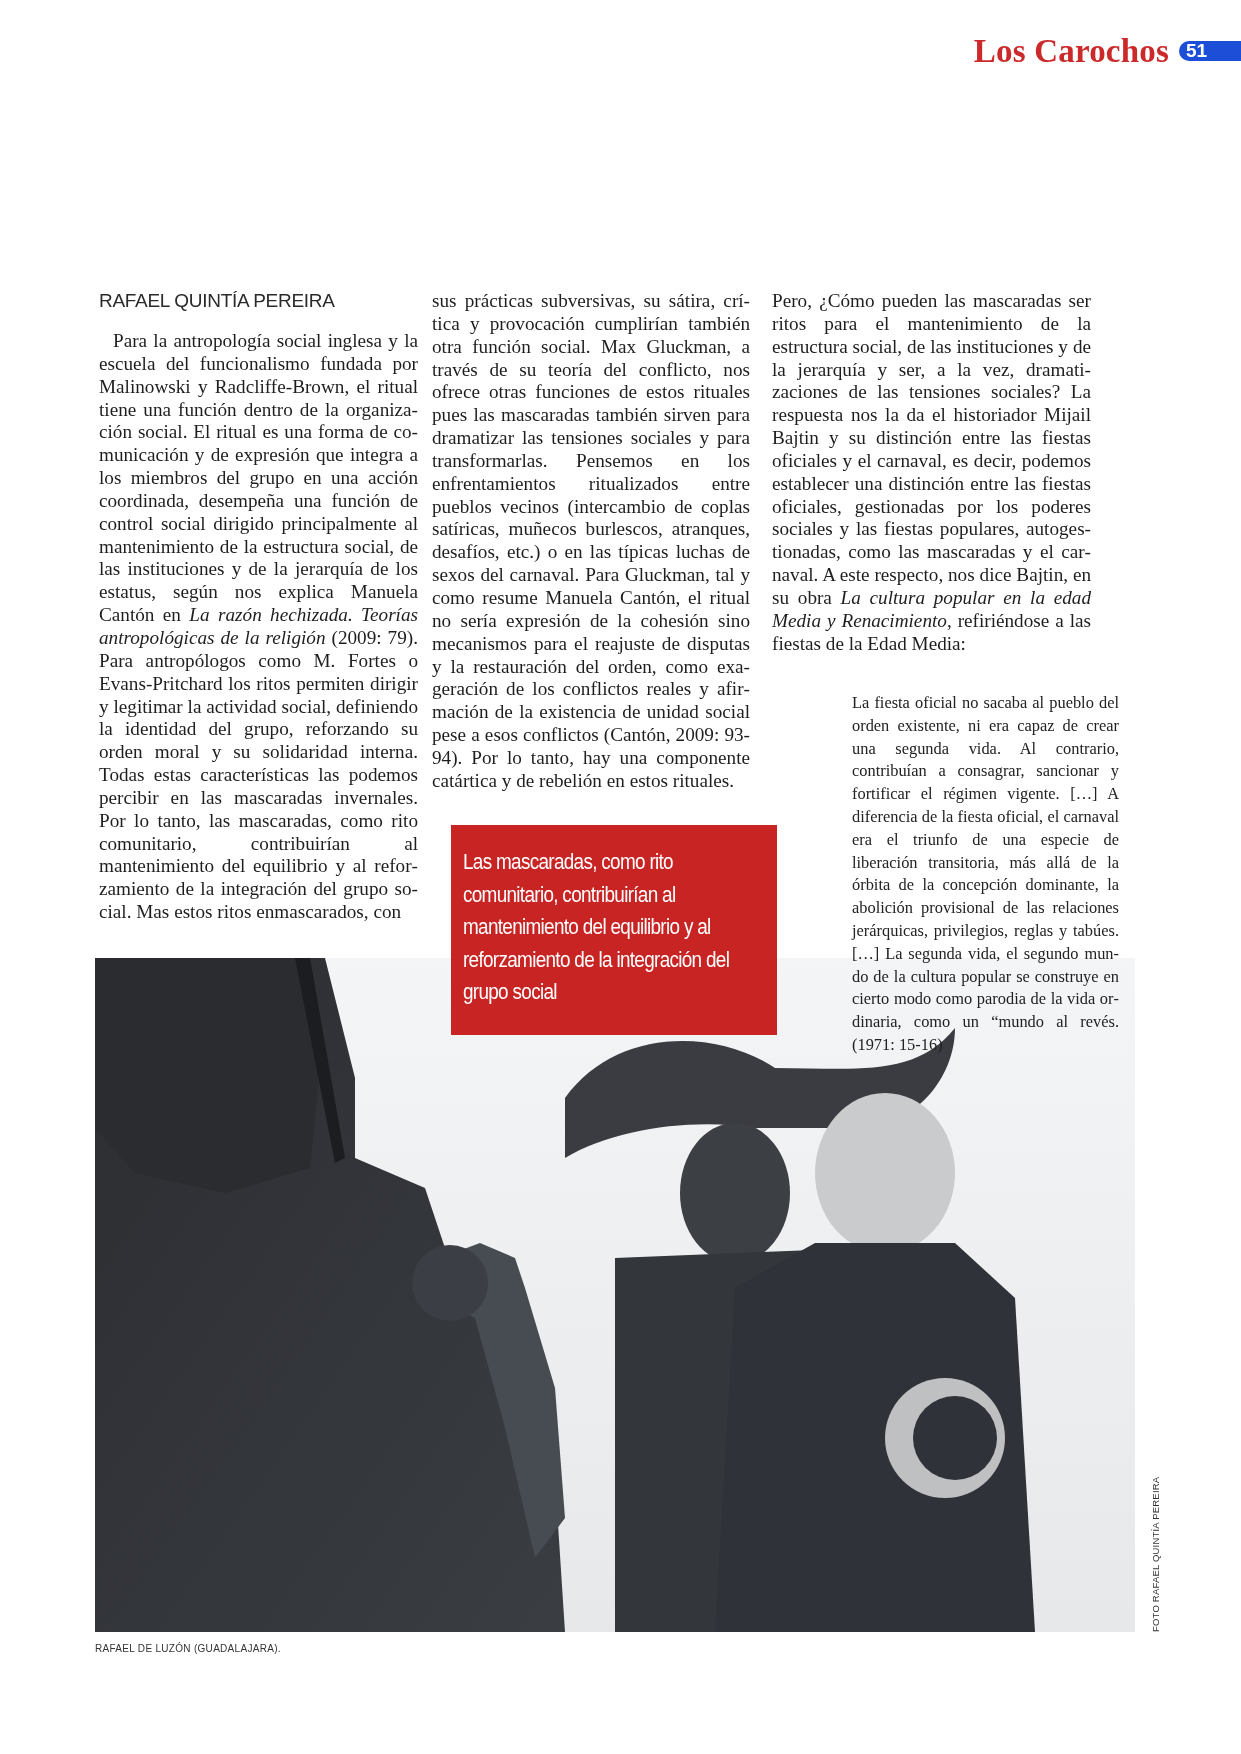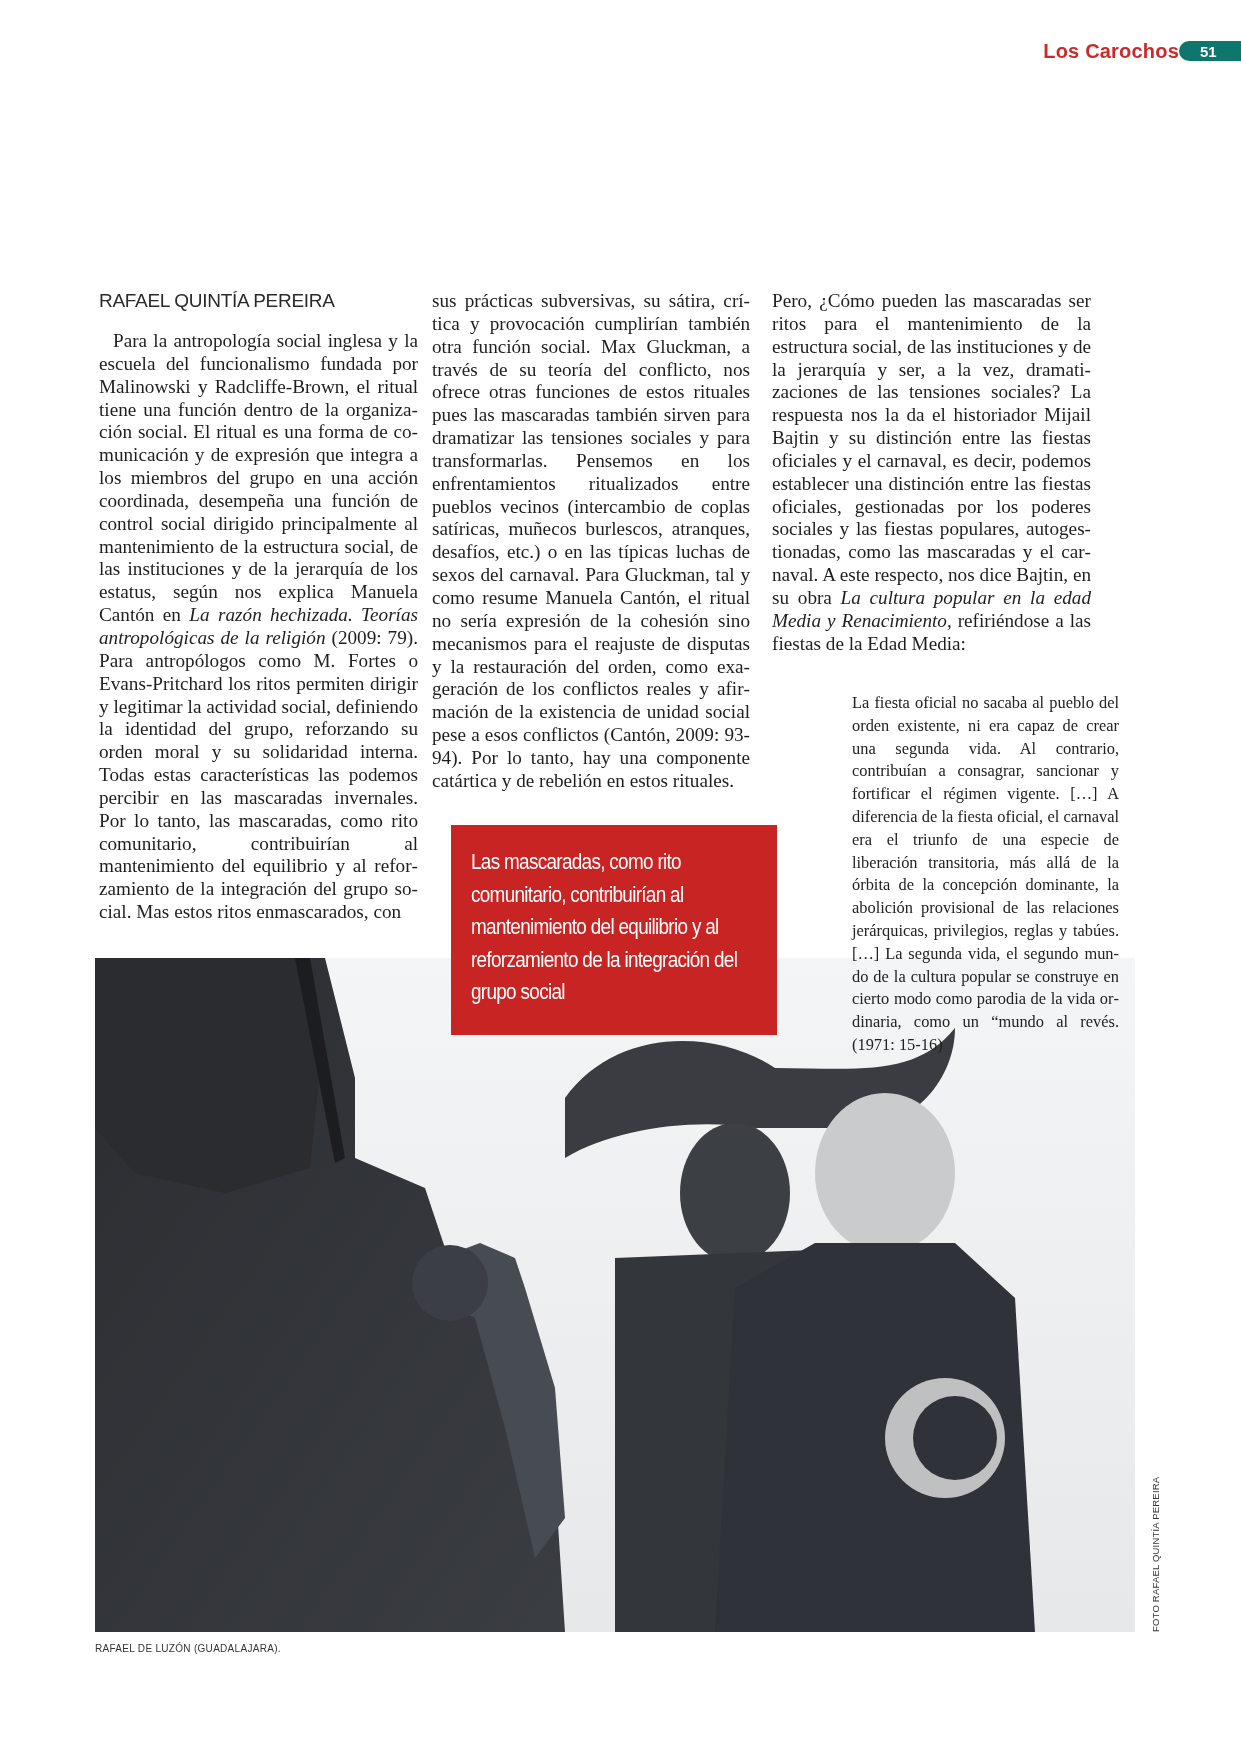--- a/index.html
+++ b/index.html
@@ -1,35 +1,35 @@
 <!DOCTYPE html>
 <html><head>
   <meta charset="utf-8">
   <style>
     html, body { margin: 0; padding: 0; background: #ffffff; }
     body { width: 1241px; height: 1754px; position: relative; overflow: hidden; font-family: "Liberation Serif", "DejaVu Serif", serif; color: #1e1e1e; }
 
     .running-head { position: absolute; top: 36px; right: 0; height: 30px; display: flex; align-items: center; }
-    .running-title { font-family: Liberation Sans, sans-serif; font-weight: bold; color: #cc2a2a; font-size: 20px; letter-spacing: 0.2px; }
-    .page-tab { background: #0f766e; color: #ffffff; font-family: "Liberation Sans", "DejaVu Sans", sans-serif; font-weight: bold; font-size: 15px; height: 20px; width: 62px; border-radius: 11px 0 0 11px; display: flex; align-items: center; padding-left: 21px; box-sizing: border-box; }
+    .running-title { font-family: Liberation Serif, serif; font-weight: bold; color: #cc2a2a; font-size: 33px; letter-spacing: 0.2px; margin-right: 10px; }
+    .page-tab { background: #1d4ed8; color: #ffffff; font-family: "Liberation Sans", "DejaVu Sans", sans-serif; font-weight: bold; font-size: 19px; height: 20px; width: 62px; border-radius: 11px 0 0 11px; display: flex; align-items: center; padding-left: 7px; box-sizing: border-box; }
 
     .col { position: absolute; font-size: 19.2px; line-height: 22.85px; text-align: justify; hyphens: manual; }
     .col p { margin: 4px; }
     .col1 { left: 95px; top: 286px; width: 327px; }
     .col2 { left: 428px; top: 286px; width: 326px; }
     .col3 { left: 768px; top: 286px; width: 327px; }
 
     .author { font-family: "Liberation Sans", "DejaVu Sans", sans-serif; font-size: 19px; letter-spacing: -0.3px; color: #2a2a2a; margin-bottom: 18px !important; line-height: 22px; text-align: left; }
     .indent { text-indent: 14px; }
     .col i { font-style: italic; }
 
     .blockquote { position: absolute; left: 836px; top: 676px; width: 299px; font-size: 16.4px; line-height: 22.8px; text-align: justify; color: #222; }
     .blockquote p { margin: 16px; }
 
-    .pullquote { position: absolute; left: 451px; top: 825px; width: 326px; height: 210px; background: #c92424; box-sizing: border-box; padding: 21px 20px 0 20px; }
+    .pullquote { position: absolute; left: 451px; top: 825px; width: 326px; height: 210px; background: #c92424; box-sizing: border-box; padding: 21px 20px 0 12px; }
     .pullquote-text { font-family: "Liberation Sans", "DejaVu Sans", sans-serif; color: #ffffff; font-size: 22px; line-height: 32.5px; letter-spacing: -0.8px; transform: scaleX(0.86); transform-origin: left top; width: 330px; }
 
     .photo { position: absolute; left: 95px; top: 958px; width: 1040px; height: 674px; overflow: hidden; background: #f2f3f4; z-index: 0; }
     .photo svg { display: block; }
 
     .caption { position: absolute; left: 95px; top: 1643px; font-family: "Liberation Sans", "DejaVu Sans", sans-serif; font-size: 10px; letter-spacing: 0.3px; color: #333; }
     .credit { position: absolute; left: 1150px; top: 1632px; transform: rotate(-90deg); transform-origin: left top; font-family: "Liberation Sans", "DejaVu Sans", sans-serif; font-size: 9.5px; letter-spacing: 0.2px; color: #333; white-space: nowrap; }
     .pq-wrap, .col, .blockquote { z-index: 2; }
   </style>
 </head>

